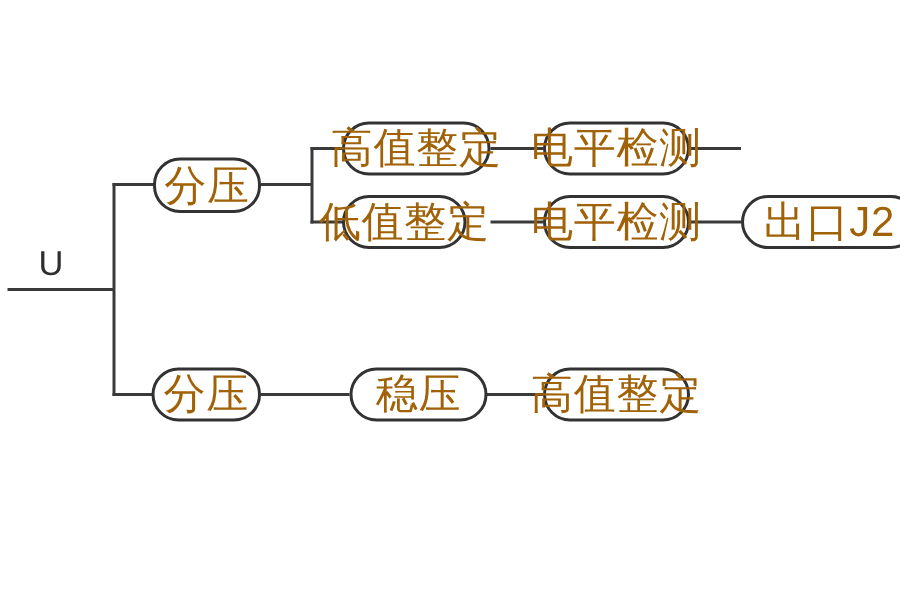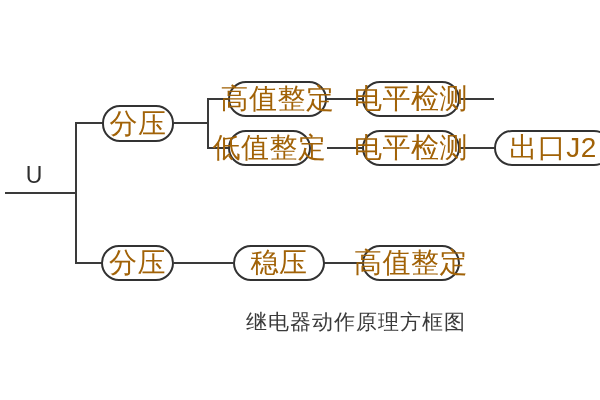--- a/index.html
+++ b/index.html
@@ -86,15 +86,14 @@
   <div class="hline" style="left:460px; top:147px; width:34px;"></div>
 
   <div class="node" style="left:494px; top:130px; width:118px; height:36px;">出口J2</div>
 
   <div class="node" style="left:101px; top:245px; width:73px; height:36px;">分压</div>
   <div class="hline" style="left:174px; top:262px; width:59px;"></div>
   <div class="node" style="left:233px; top:245px; width:92px; height:36px;">稳压</div>
   <div class="hline" style="left:307px; top:262px; width:55px;"></div>
   <div class="node" style="left:362px; top:245px; width:98px; height:36px;">高值整定</div>
 
-  <div class="caption">继电器动作原理方框图</div>
 
 </div>
 
 </body></html>

